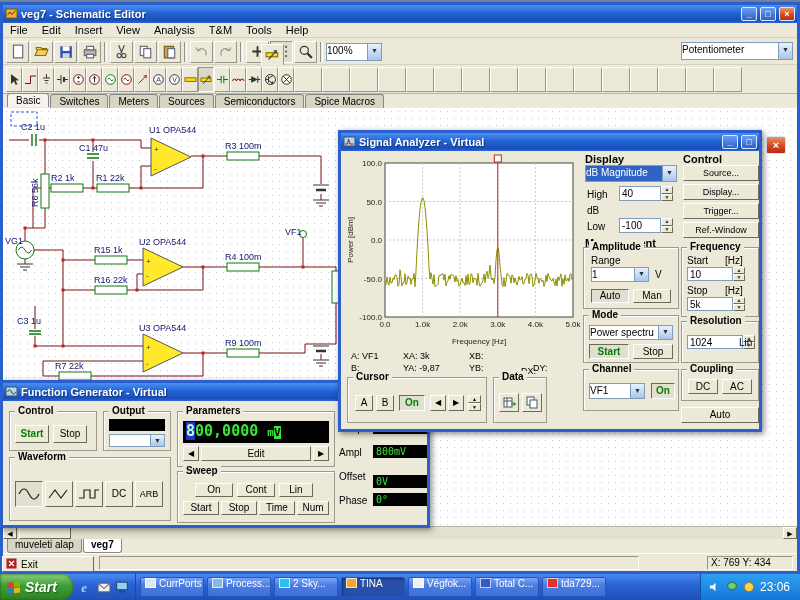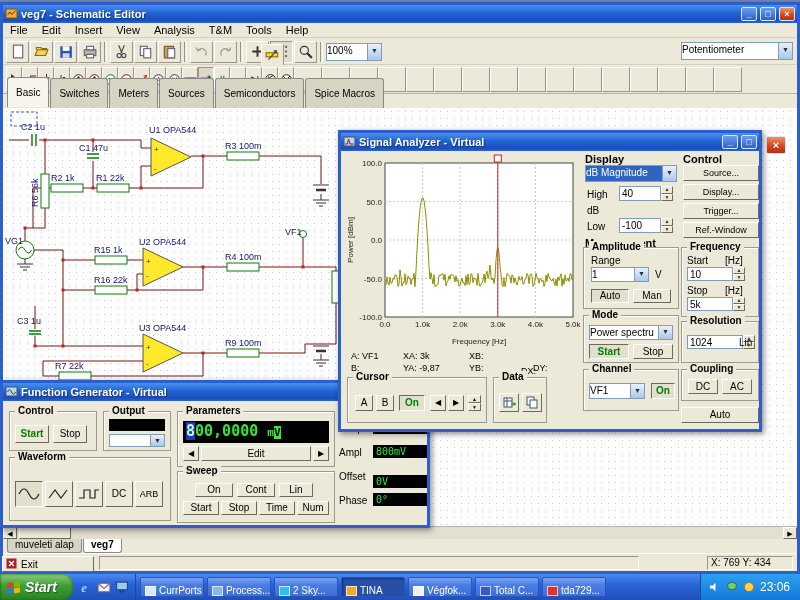--- a/index.html
+++ b/index.html
@@ -33,36 +33,36 @@
 .spin .sb{width:12px;display:flex;flex-direction:column}
 .spin .sb div{flex:1;border:1px solid;border-color:#fff #6d6a58 #6d6a58 #fff;background:#ece9d8;font-size:5px;line-height:5px;text-align:center;color:#333}
 .mi{padding:1px 7px;font-size:11px}
 .tki{width:23px;height:22px;position:relative;display:flex;align-items:center;justify-content:center;background:#ece9d8;border:1px solid #ece9d8}
 .tki.rz{border-color:#fff #9a9687 #9a9687 #fff}
 .tki.dn{border-color:#9a9687 #fff #fff #9a9687;background:#e0ddcc}
 .cki{width:16px;height:25px;position:relative;display:flex;align-items:center;justify-content:center;background:#ece9d8;border:1px solid;border-color:#fff #9a9687 #9a9687 #fff}
 .cki.dn{border-color:#9a9687 #fff #fff #9a9687;background:#dcd8c6}
 .cell{width:28px;height:25px;border:1px solid;border-color:#fff #9a9687 #9a9687 #fff;background:#ece9d8}
 .sep{width:3px;height:20px;border-left:1px solid #9a9687;border-right:1px solid #fff;margin:0 2px}
-.ct{padding:8px 8px;border:1px solid #888;border-bottom:none;border-radius:3px 3px 0 0;background:#d8d4c4;font-size:10px;line-height:13px}
+.ct{padding:0 8px;border:1px solid #888;border-bottom:none;border-radius:3px 3px 0 0;background:#d8d4c4;font-size:10px;line-height:13px}
 .ct.act{background:#f6f4ec;position:relative;top:-1px}
 .st{padding:0 7px;border:1px solid #888;border-top:none;border-radius:0 0 3px 3px;background:#d8d4c4;font-size:10px;line-height:12px}
 .st.act{background:#fff;font-weight:bold}
 .rot{position:absolute;font-size:9px;white-space:nowrap}
 .tick{font-size:8px;fill:#222;font-family:"Liberation Sans",sans-serif}
 .axl{font-size:8px;fill:#222;font-family:"Liberation Sans",sans-serif}
 .clab{font-size:9px;fill:#14146e;font-family:"Liberation Sans",sans-serif}
 .res{fill:#fff;stroke:#0a7a0a}
 #schematic{background:#fff;background-image:radial-gradient(#c4c8d4 .6px,transparent .7px);background-size:7px 7px}
 #taskbar{background:linear-gradient(#4a8af0,#2a63d8 40%,#1f50b8);display:flex;align-items:stretch}
 #startbtn{display:flex;align-items:center;gap:4px;padding:0 16px 0 6px;border-radius:0 11px 11px 0;
   background:linear-gradient(#8cd07c,#3f9e36 45%,#2f8726 90%);color:#fff;font-weight:bold;font-style:italic;font-size:14px;
   box-shadow:inset 0 0 3px #1c5c16;text-shadow:1px 1px 1px #1c5c16}
 .ql{display:flex;align-items:center;gap:4px;padding:0 6px;border-right:1px solid #1a4aa8}
-.tsk{width:64px;height:20px;margin-top:3px;display:flex;align-items:flex-end;gap:3px;padding:0 4px;border-radius:2px;
+.tsk{width:64px;height:20px;margin-top:3px;display:flex;align-items:flex-start;gap:3px;padding:0 4px;border-radius:2px;
   color:#fff;font-size:10px;white-space:nowrap;overflow:hidden;background:linear-gradient(#7ba2ef,#4a7de4 40%,#3e6fd4);border:1px solid #2a55b8}
 .tsk.act{background:#274fa8;box-shadow:inset 1px 1px 2px #16306e}
 .tico{width:11px;height:10px;flex:0 0 auto;border:1px solid rgba(255,255,255,.7)}
 #tray{margin-left:auto;display:flex;align-items:center;gap:5px;padding:0 10px 0 8px;
   background:linear-gradient(#2fa0f2,#1277d8);border-left:1px solid #0a54a8;color:#fff}
 .sunkcell{position:absolute;height:14px;border:1px solid;border-color:#9a9687 #fff #fff #9a9687;background:#ece9d8;font-size:10px;padding:0 3px;line-height:12px}
 </style>
 </head>
 <body>
 

